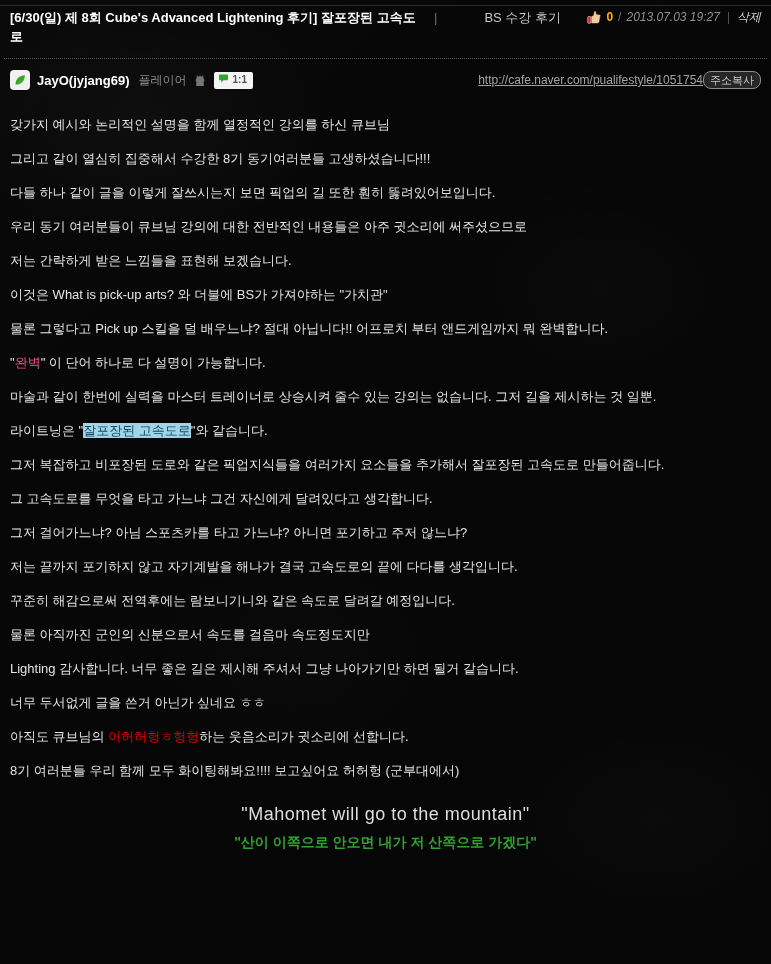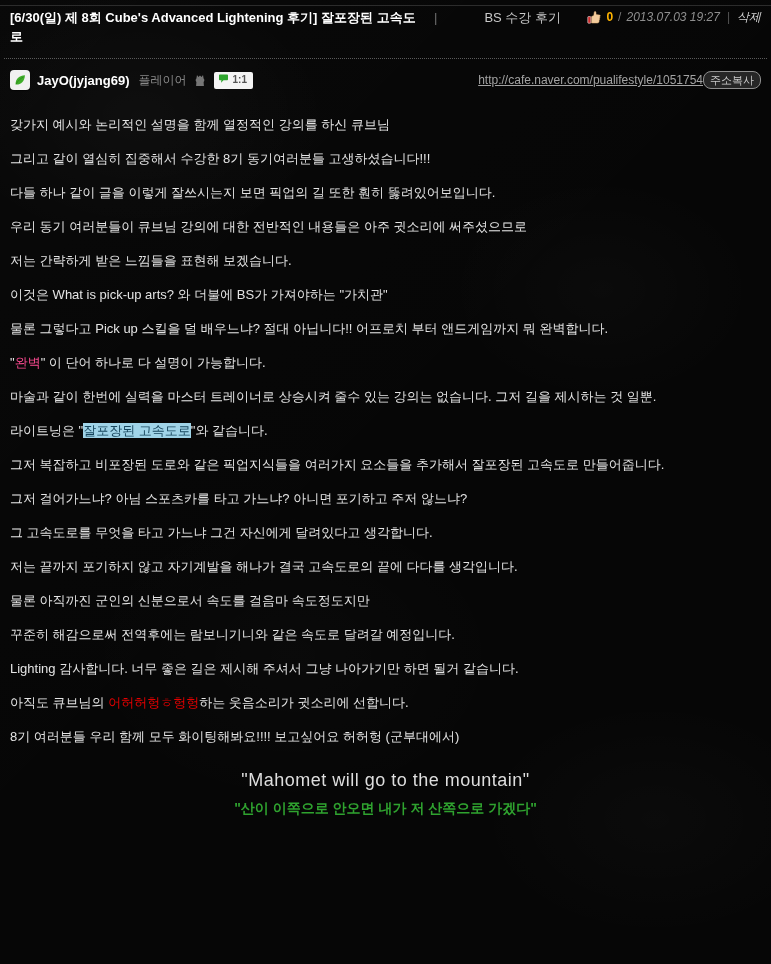--- a/index.html
+++ b/index.html
@@ -119,26 +119,27 @@
       <p class="para"><span>그리고 같이 열심히 집중해서 수강한 8기 동기여러분들 고생하셨습니다!!!</span></p>
       <p class="para"><span>다들 하나 같이 글을 이렇게 잘쓰시는지 보면 픽업의 길 또한 훤히 뚫려있어보입니다.</span></p>
       <p class="para"><span>우리 동기 여러분들이 큐브님 강의에 대한 전반적인 내용들은 아주 귓소리에 써주셨으므로</span></p>
       <p class="para"><span>저는 간략하게 받은 느낌들을 표현해 보겠습니다.</span></p>
       <p class="para"><span>이것은 What is pick-up arts? 와 더불에 BS가 가져야하는 "가치관"</span></p>
       <p class="para"><span>물론 그렇다고 Pick up 스킬을 덜 배우느냐? 절대 아닙니다!! 어프로치 부터 앤드게임까지 뭐 완벽합니다.</span></p>
       <p class="para"><span>"</span><span class="pink">완벽</span><span>" 이 단어 하나로 다 설명이 가능합니다.</span></p>
       <p class="para"><span>마술과 같이 한번에 실력을 마스터 트레이너로 상승시켜 줄수 있는 강의는 없습니다. 그저 길을 제시하는 것 일뿐.</span></p>
       <p class="para"><span>라이트닝은 "</span><span class="highlight">잘포장된 고속도로</span><span>"와 같습니다.</span></p>
       <p class="para"><span>그저 복잡하고 비포장된 도로와 같은 픽업지식들을 여러가지 요소들을 추가해서 잘포장된 고속도로 만들어줍니다.</span></p>
+      <p class="para"><span>그 고속도로를 무엇을 타고 가느냐 그건 자신에게 달려있다고 생각합니다.</span></p>
       <p class="para"><span>그저 걸어가느냐? 아님 스포츠카를 타고 가느냐? 아니면 포기하고 주저 않느냐?</span></p>
-      <p class="para"><span>그 고속도로를 무엇을 타고 가느냐 그건 자신에게 달려있다고 생각합니다.</span></p>
       <p class="para"><span>저는 끝까지 포기하지 않고 자기계발을 해나가 결국 고속도로의 끝에 다다를 생각입니다.</span></p>
+      <p class="para"><span>꾸준히 해감으로써 전역후에는 람보니기니와 같은 속도로 달려갈 예정입니다.</span></p>
       <p class="para"><span>물론 아직까진 군인의 신분으로서 속도를 걸음마 속도정도지만</span></p>
-      <p class="para"><span>꾸준히 해감으로써 전역후에는 람보니기니와 같은 속도로 달려갈 예정입니다.</span></p>
       <p class="para"><span>Lighting 감사합니다. 너무 좋은 길은 제시해 주셔서 그냥 나아가기만 하면 될거 같습니다.</span></p>
+      <p class="para gap"><span>너무 두서없게 글을 쓴거 아닌가 싶네요 ㅎㅎ</span></p>
       <p class="para"><span>아직도 큐브님의 </span><span class="red">어허허헝ㅎ헝헝</span><span>하는 웃음소리가 귓소리에 선합니다.</span></p>
       <p class="para"><span>8기 여러분들 우리 함께 모두 화이팅해봐요!!!! 보고싶어요 허허헝 (군부대에서)</span></p>
     </div>
 
   <div class="footer">
     <div class="quote-en">"Mahomet will go to the mountain"</div>
     <div class="quote-ko">"산이 이쪽으로 안오면 내가 저 산쪽으로 가겠다"</div>
   </div>
 </div>
 

